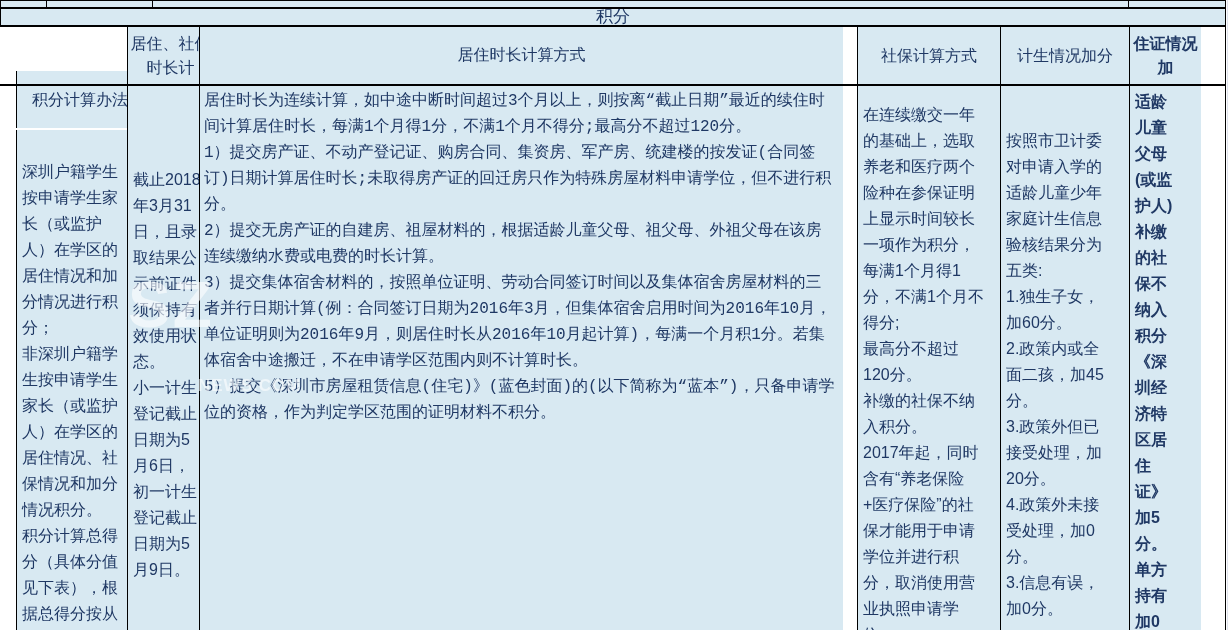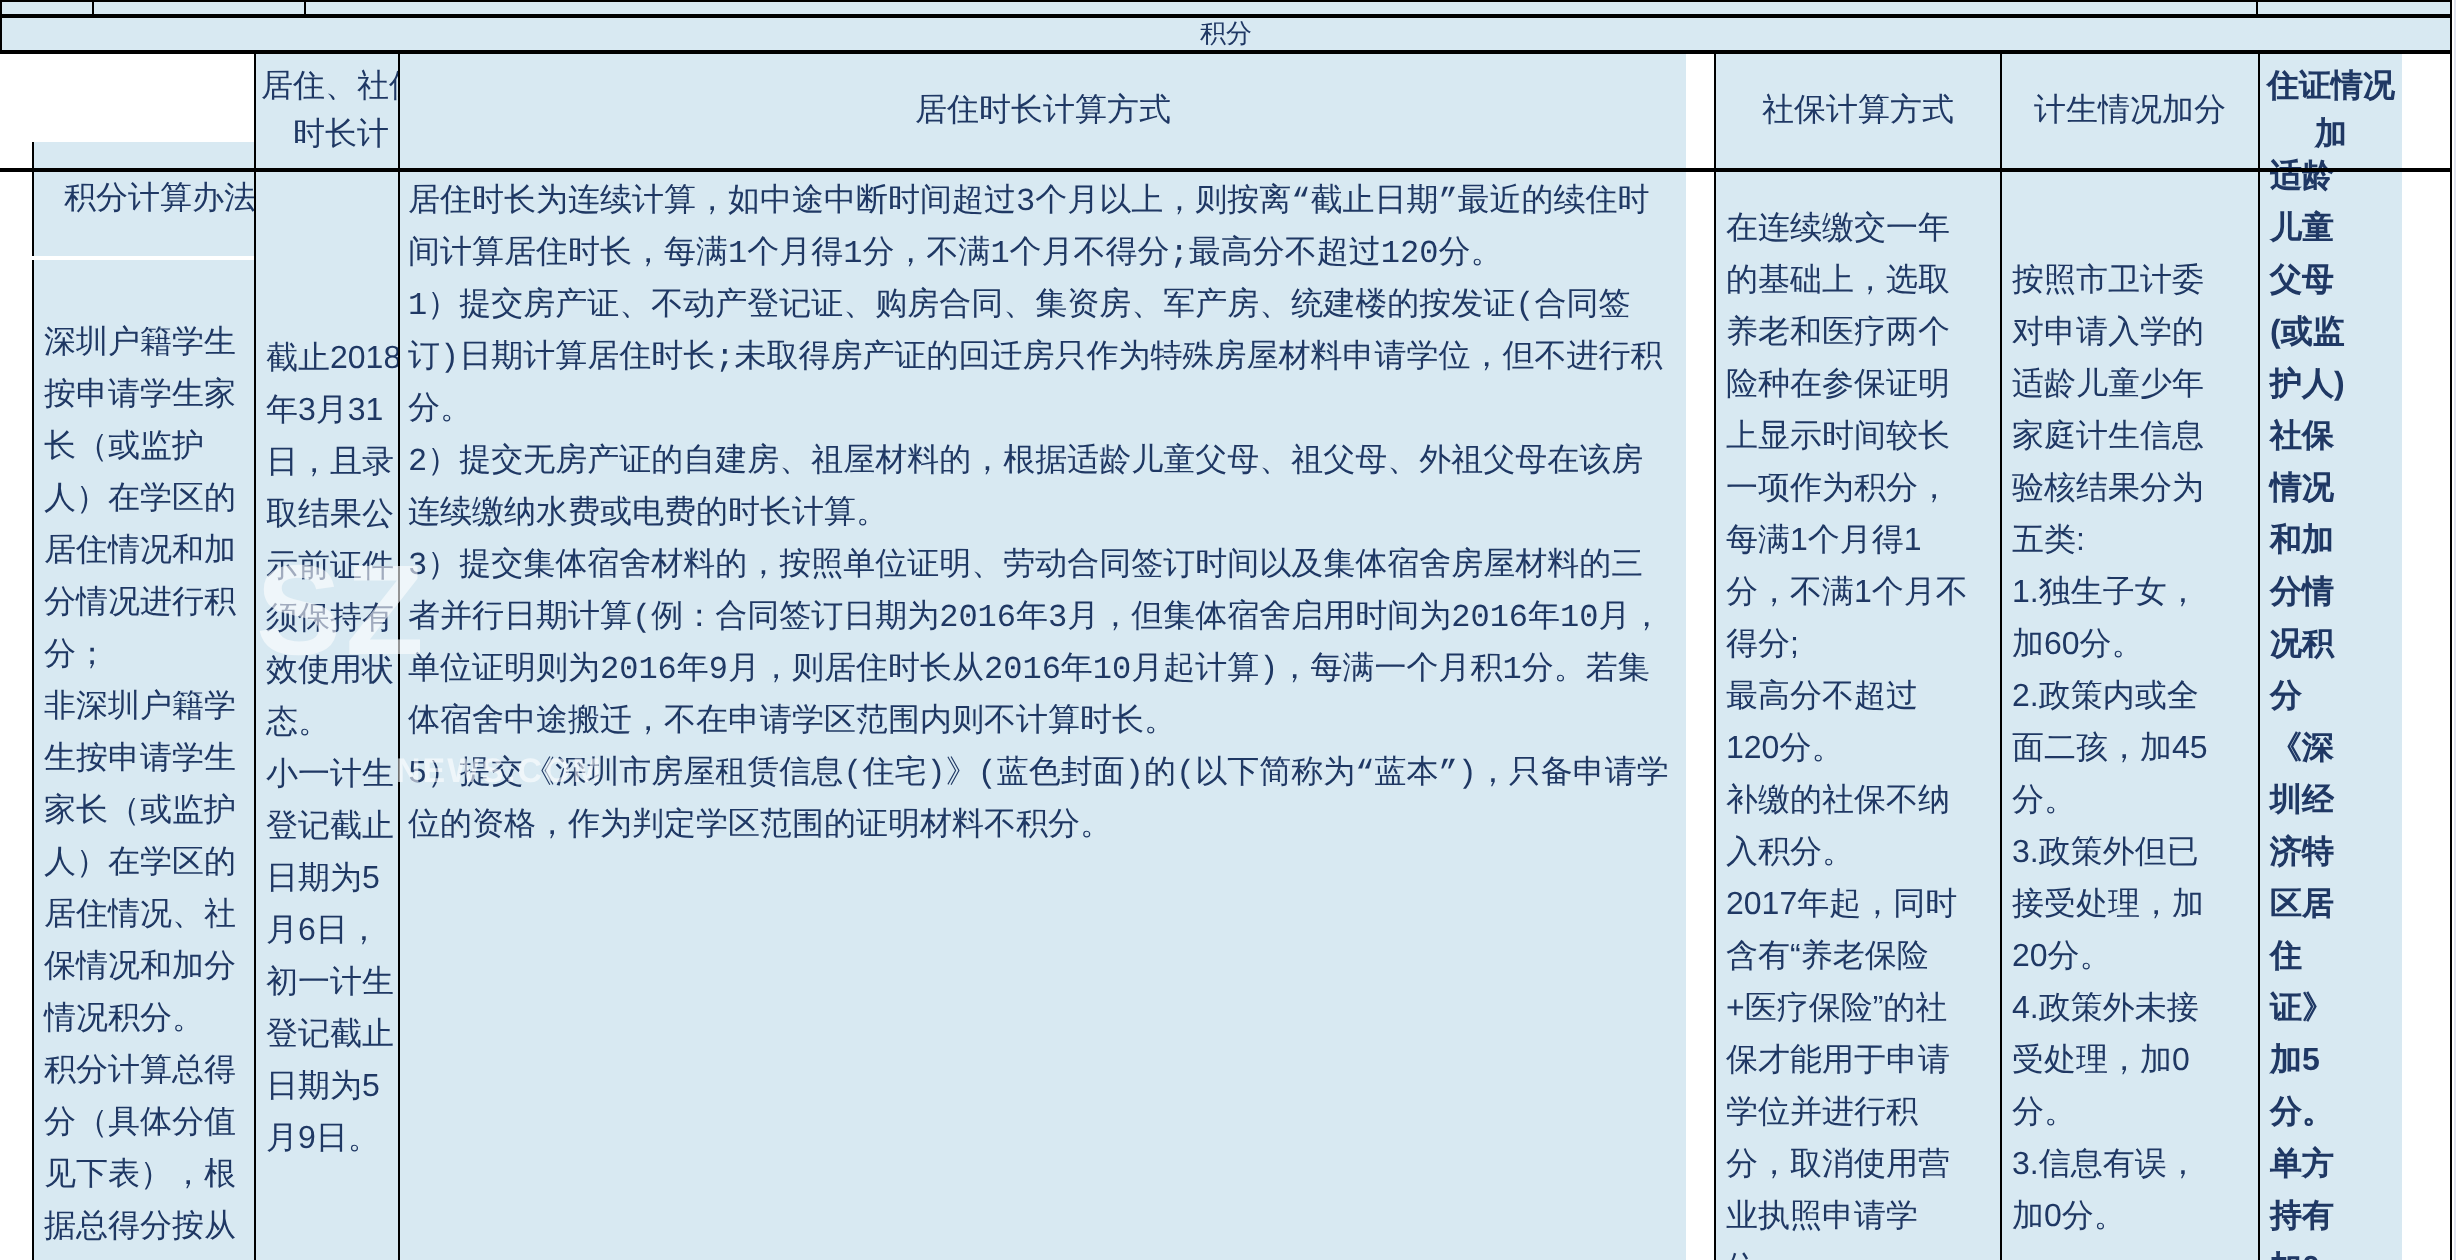--- a/index.html
+++ b/index.html
@@ -24,21 +24,21 @@
   
   .rowA{top:1px;height:6px;}
   .a1{left:0;width:46px;}
   .a2{left:46px;width:106px;}
   .a3{left:152px;width:976px;}
   .a4{left:1128px;width:97px;}
 
   
   .rowB{top:9px;height:16px;left:0;width:1225px;
     display:flex;align-items:center;justify-content:center;
-    font-size:13px;line-height:16px;}
+    font-size:17px;line-height:16px;}
 
   
   .rowC{top:27px;height:57px;
     display:flex;align-items:center;justify-content:center;
     text-align:center;font-size:16px;line-height:24px;padding:0 2px;}
 
   
   .rowD{top:86px;height:577px;
     display:flex;flex-direction:column;justify-content:center;
     font-size:16px;line-height:26px;}
@@ -116,21 +116,21 @@
   <div class="cell rowD c5 bd5">
     <p>按照市卫计委对申请入学的适龄儿童少年家庭计生信息验核结果分为五类:</p>
     <p>1.独生子女，加60分。</p>
     <p>2.政策内或全面二孩，加45分。</p>
     <p>3.政策外但已接受处理，加20分。</p>
     <p>4.政策外未接受处理，加0分。</p>
     <p>3.信息有误，加0分。</p>
   </div>
 
   <div class="cell rowD c6 bd6">
-    <p>适龄儿童父母(或监护人)社保情况和加分情况积分《深圳经济特区居住证》加5分。</p>
+    <p>适龄儿童父母(或监护人)补缴的社保不纳入积分《深圳经济特区居住证》加5分。</p>
     <p>单方持有加0分。</p>
   </div>
 
   <div class="hline h-top"></div>
   <div class="hline h-b"></div>
   <div class="hline h-c"></div>
   <div class="hline h-d"></div>
   <div class="v-right"></div>
   <div class="v-grid"></div>
 

